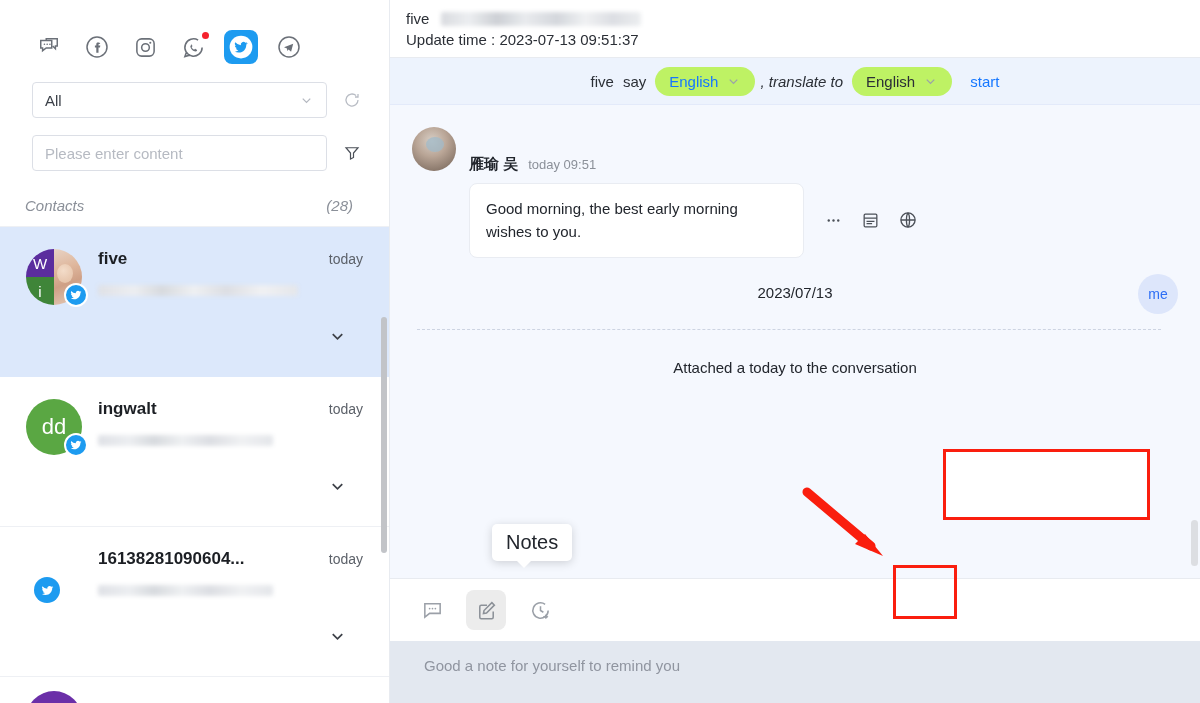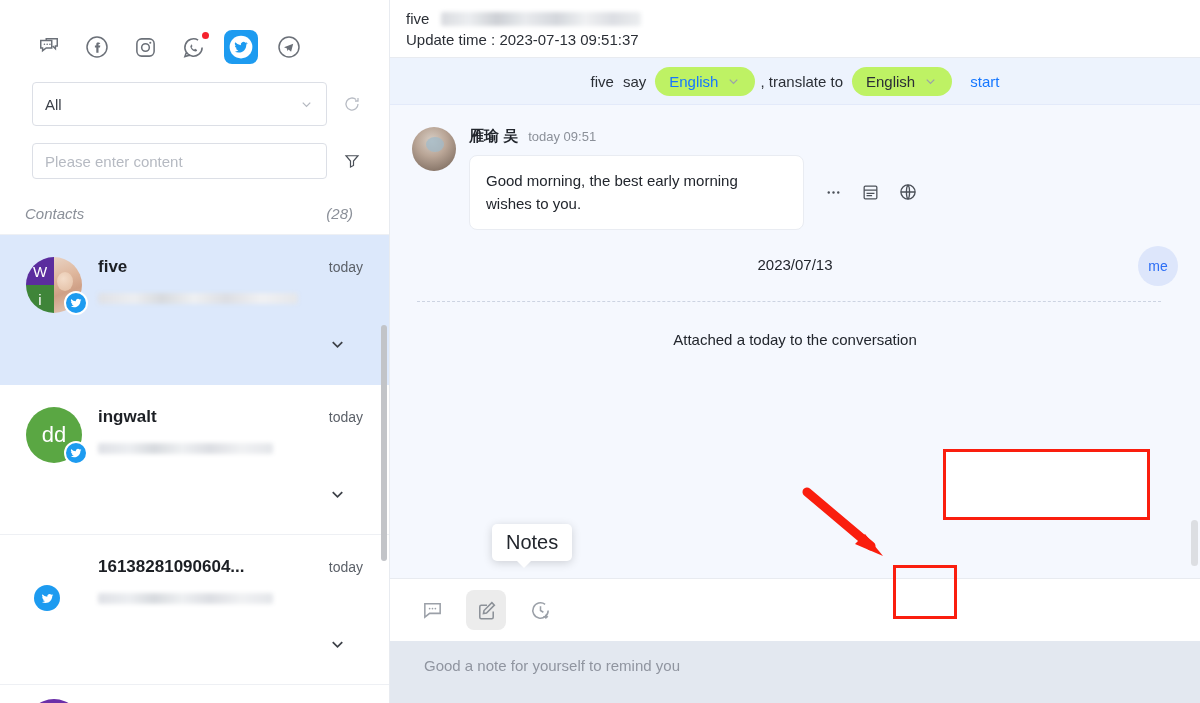--- a/index.html
+++ b/index.html
@@ -40,21 +40,21 @@
     background: #f5222d;
   }
 
   .filter-row {
     display: flex; align-items: center;
     padding: 0 26px 0 32px;
     gap: 14px;
     margin-top: 4px;
   }
   .select-box {
-    flex: 1; height: 44px;
+    flex: 1; height: 36px;
     border: 1px solid #dcdfe6; border-radius: 4px;
     display: flex; align-items: center;
     justify-content: space-between;
     padding: 0 12px;
     font-size: 15px; color: #3a3f47;
     cursor: pointer; background: #fff;
   }
   .chev { color: #b4b8c0; display: flex; }
   .icon-btn {
     width: 22px; height: 22px;
@@ -192,39 +192,39 @@
   .lang-pill {
     display: inline-flex; align-items: center; gap: 8px;
     background: #bef264; border-radius: 16px;
     padding: 6px 14px;
     font-size: 15px; cursor: pointer;
   }
   .lang-pill.blue { color: #1677ff; }
   .lang-pill.dark { color: #2b2f36; }
   .lang-pill .chev { color: #9aa0ab; }
   .start-link { color: #1677ff; cursor: pointer; font-size: 15px; margin-left: 9px; }
-  .comma { margin-left: -4px; }
+  .comma { margin-left: -4px; font-style: italic; }
 
   .conv-body {
     flex: 1; position: relative; background: #f5f8fe;
     padding: 22px 22px 0 22px;
     overflow: hidden;
   }
 
   .msg-row { display: flex; gap: 13px; align-items: flex-start; }
   .msg-avatar {
     width: 44px; height: 44px; border-radius: 50%; flex: 0 0 44px;
     background: radial-gradient(circle at 45% 32%, #d8cfc6 0%, #b9a596 40%, #8d7b6e 75%, #6b5c52 100%);
     position: relative; overflow: hidden;
   }
   .msg-avatar::after {
     content:""; position:absolute; left:32%; top:22%; width:40%; height:34%;
     border-radius:50%; background: rgba(160,185,200,.75);
   }
-  .msg-main { flex: 1; }
+  .msg-main { flex: 1; margin-top: 28px; }
   .msg-meta { display: flex; align-items: baseline; gap: 10px; }
   .msg-sender { font-size: 15px; font-weight: bold; color: #22262d; }
   .msg-time { font-size: 13px; color: #8b9099; }
   .bubble-row { display: flex; align-items: center; gap: 20px; margin-top: 9px; }
   .bubble {
     background: #ffffff; border: 1px solid #e9ecf2;
     border-radius: 8px;
     padding: 13px 16px;
     font-size: 15px; line-height: 1.55; color: #22262d;
     max-width: 335px;

